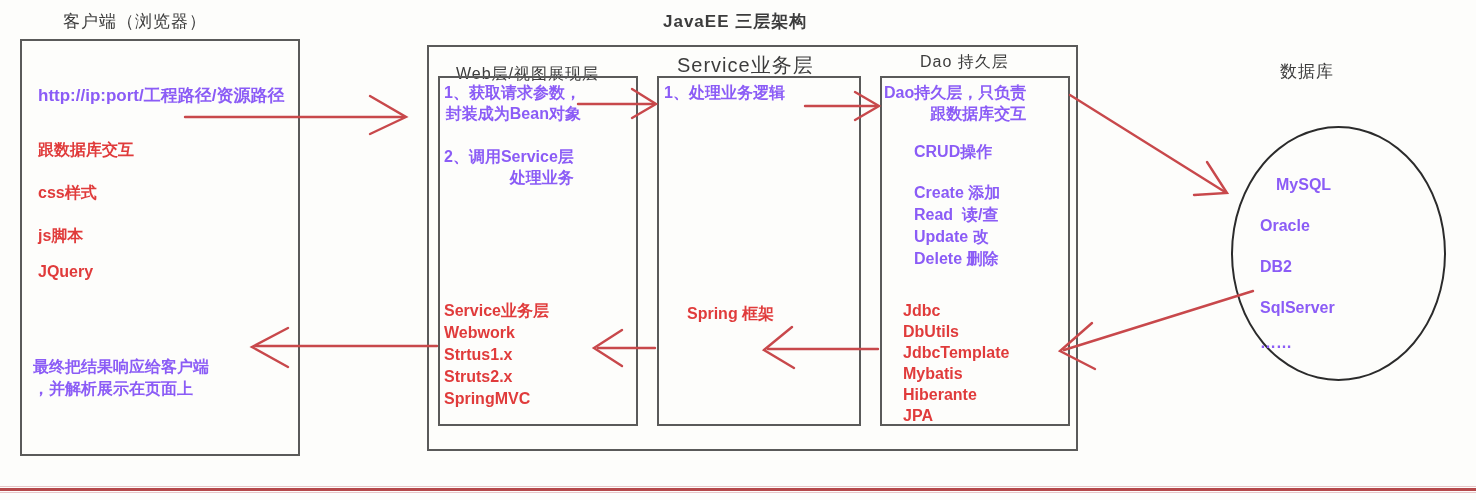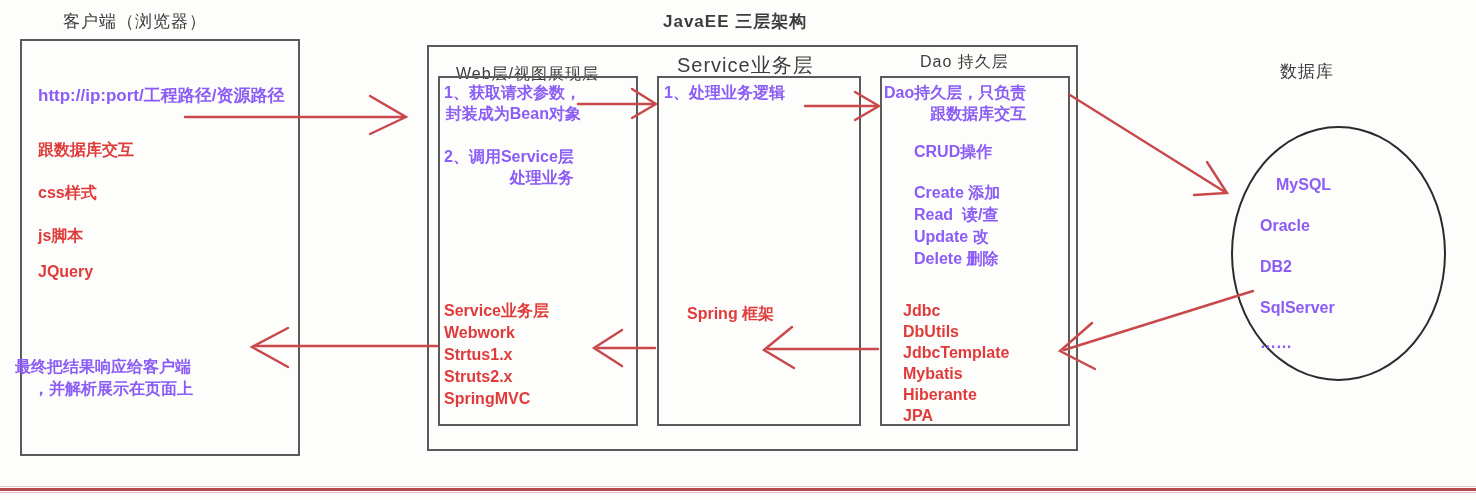--- a/index.html
+++ b/index.html
@@ -76,21 +76,21 @@
 
   <div class="abs box box-outer" style="left:20px;top:39px;width:280px;height:417px;"></div>
 
   <div class="abs blue" style="left:38px;top:85px;font-size:17px;">http://ip:port/工程路径/资源路径</div>
 
   <div class="abs red" style="left:38px;top:139px;">跟数据库交互</div>
   <div class="abs red" style="left:38px;top:182px;">css样式</div>
   <div class="abs red" style="left:38px;top:225px;">js脚本</div>
   <div class="abs red" style="left:38px;top:261px;">JQuery</div>
 
-  <div class="abs blue" style="left:15px;top:356px;font-family:Liberation Serif, serif;">最终把结果响应给客户端</div>
+  <div class="abs blue" style="left:33px;top:356px;font-family:Liberation Serif, serif;">最终把结果响应给客户端</div>
   <div class="abs blue" style="left:33px;top:378px;">，并解析展示在页面上</div>
 
   <div class="abs box box-outer" style="left:427px;top:45px;width:651px;height:406px;"></div>
 
   <div class="abs cap" style="left:456px;top:64px;font-size:16px;">Web层/视图展现层</div>
   <div class="abs box box-inner" style="left:438px;top:76px;width:200px;height:350px;"></div>
 
   <div class="abs blue" style="left:444px;top:82px;">1、获取请求参数，
 封装成为Bean对象</div>
   <div class="abs blue" style="left:444px;top:146px;">2、调用Service层

